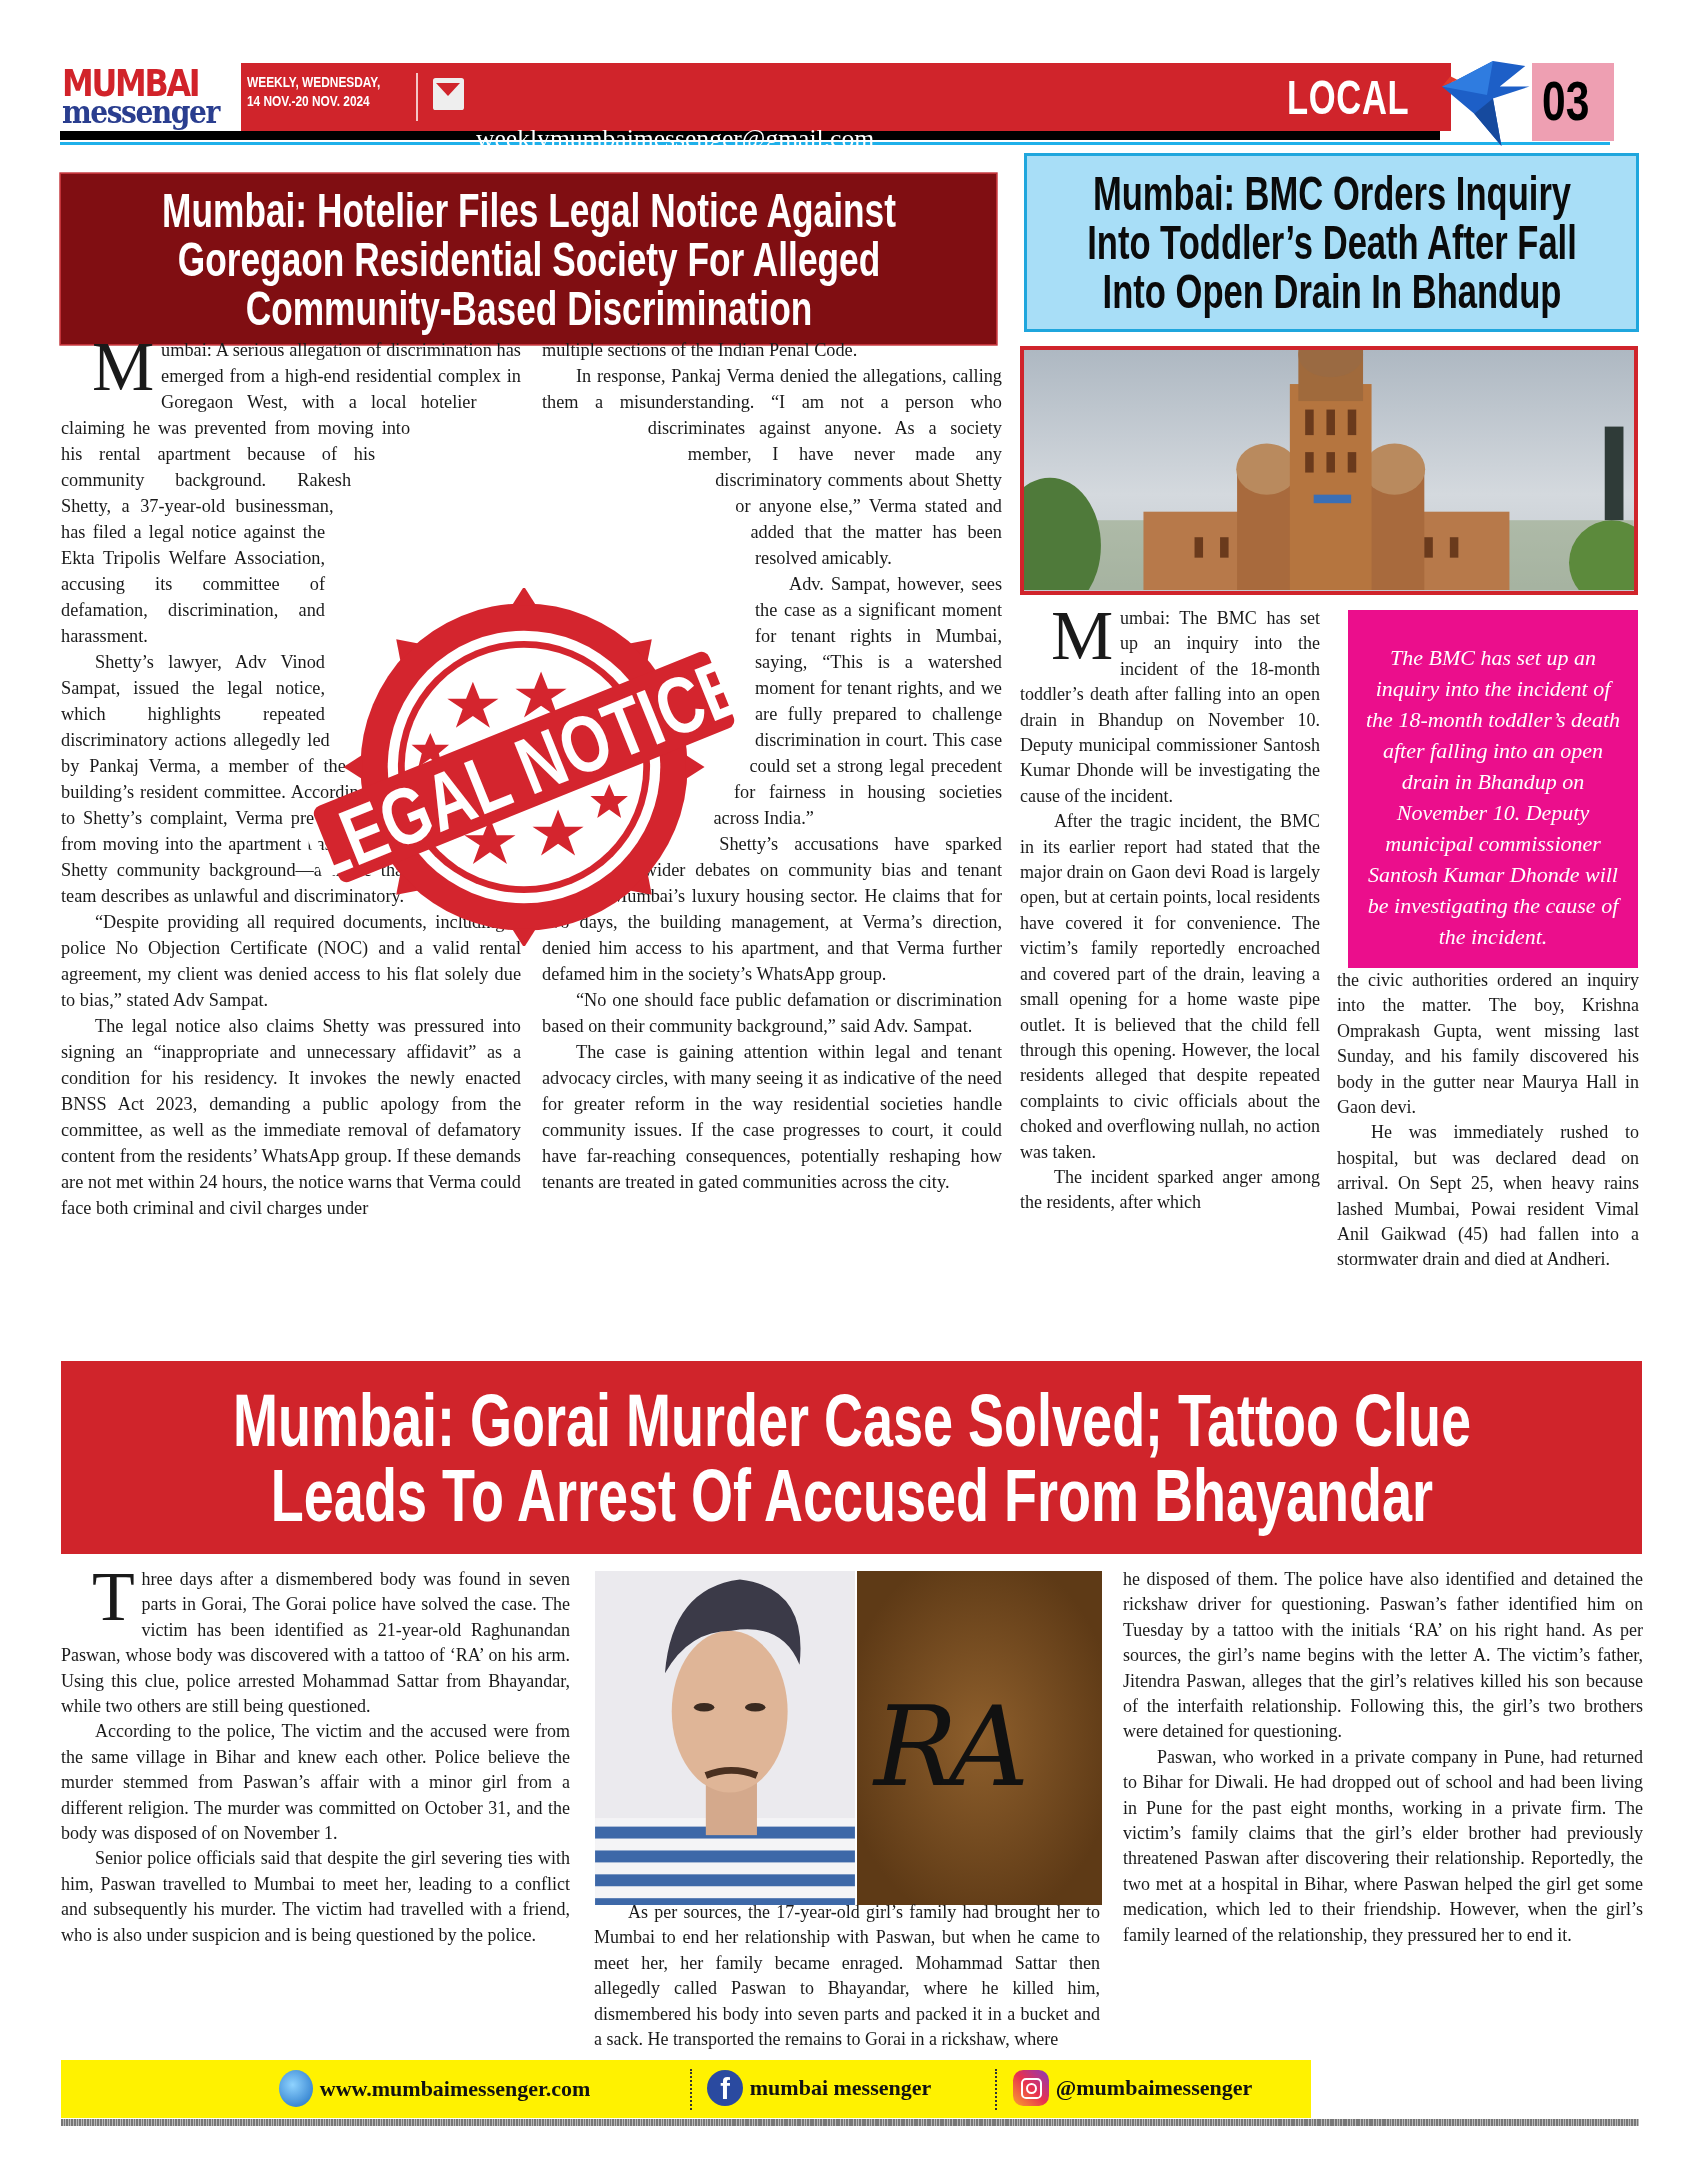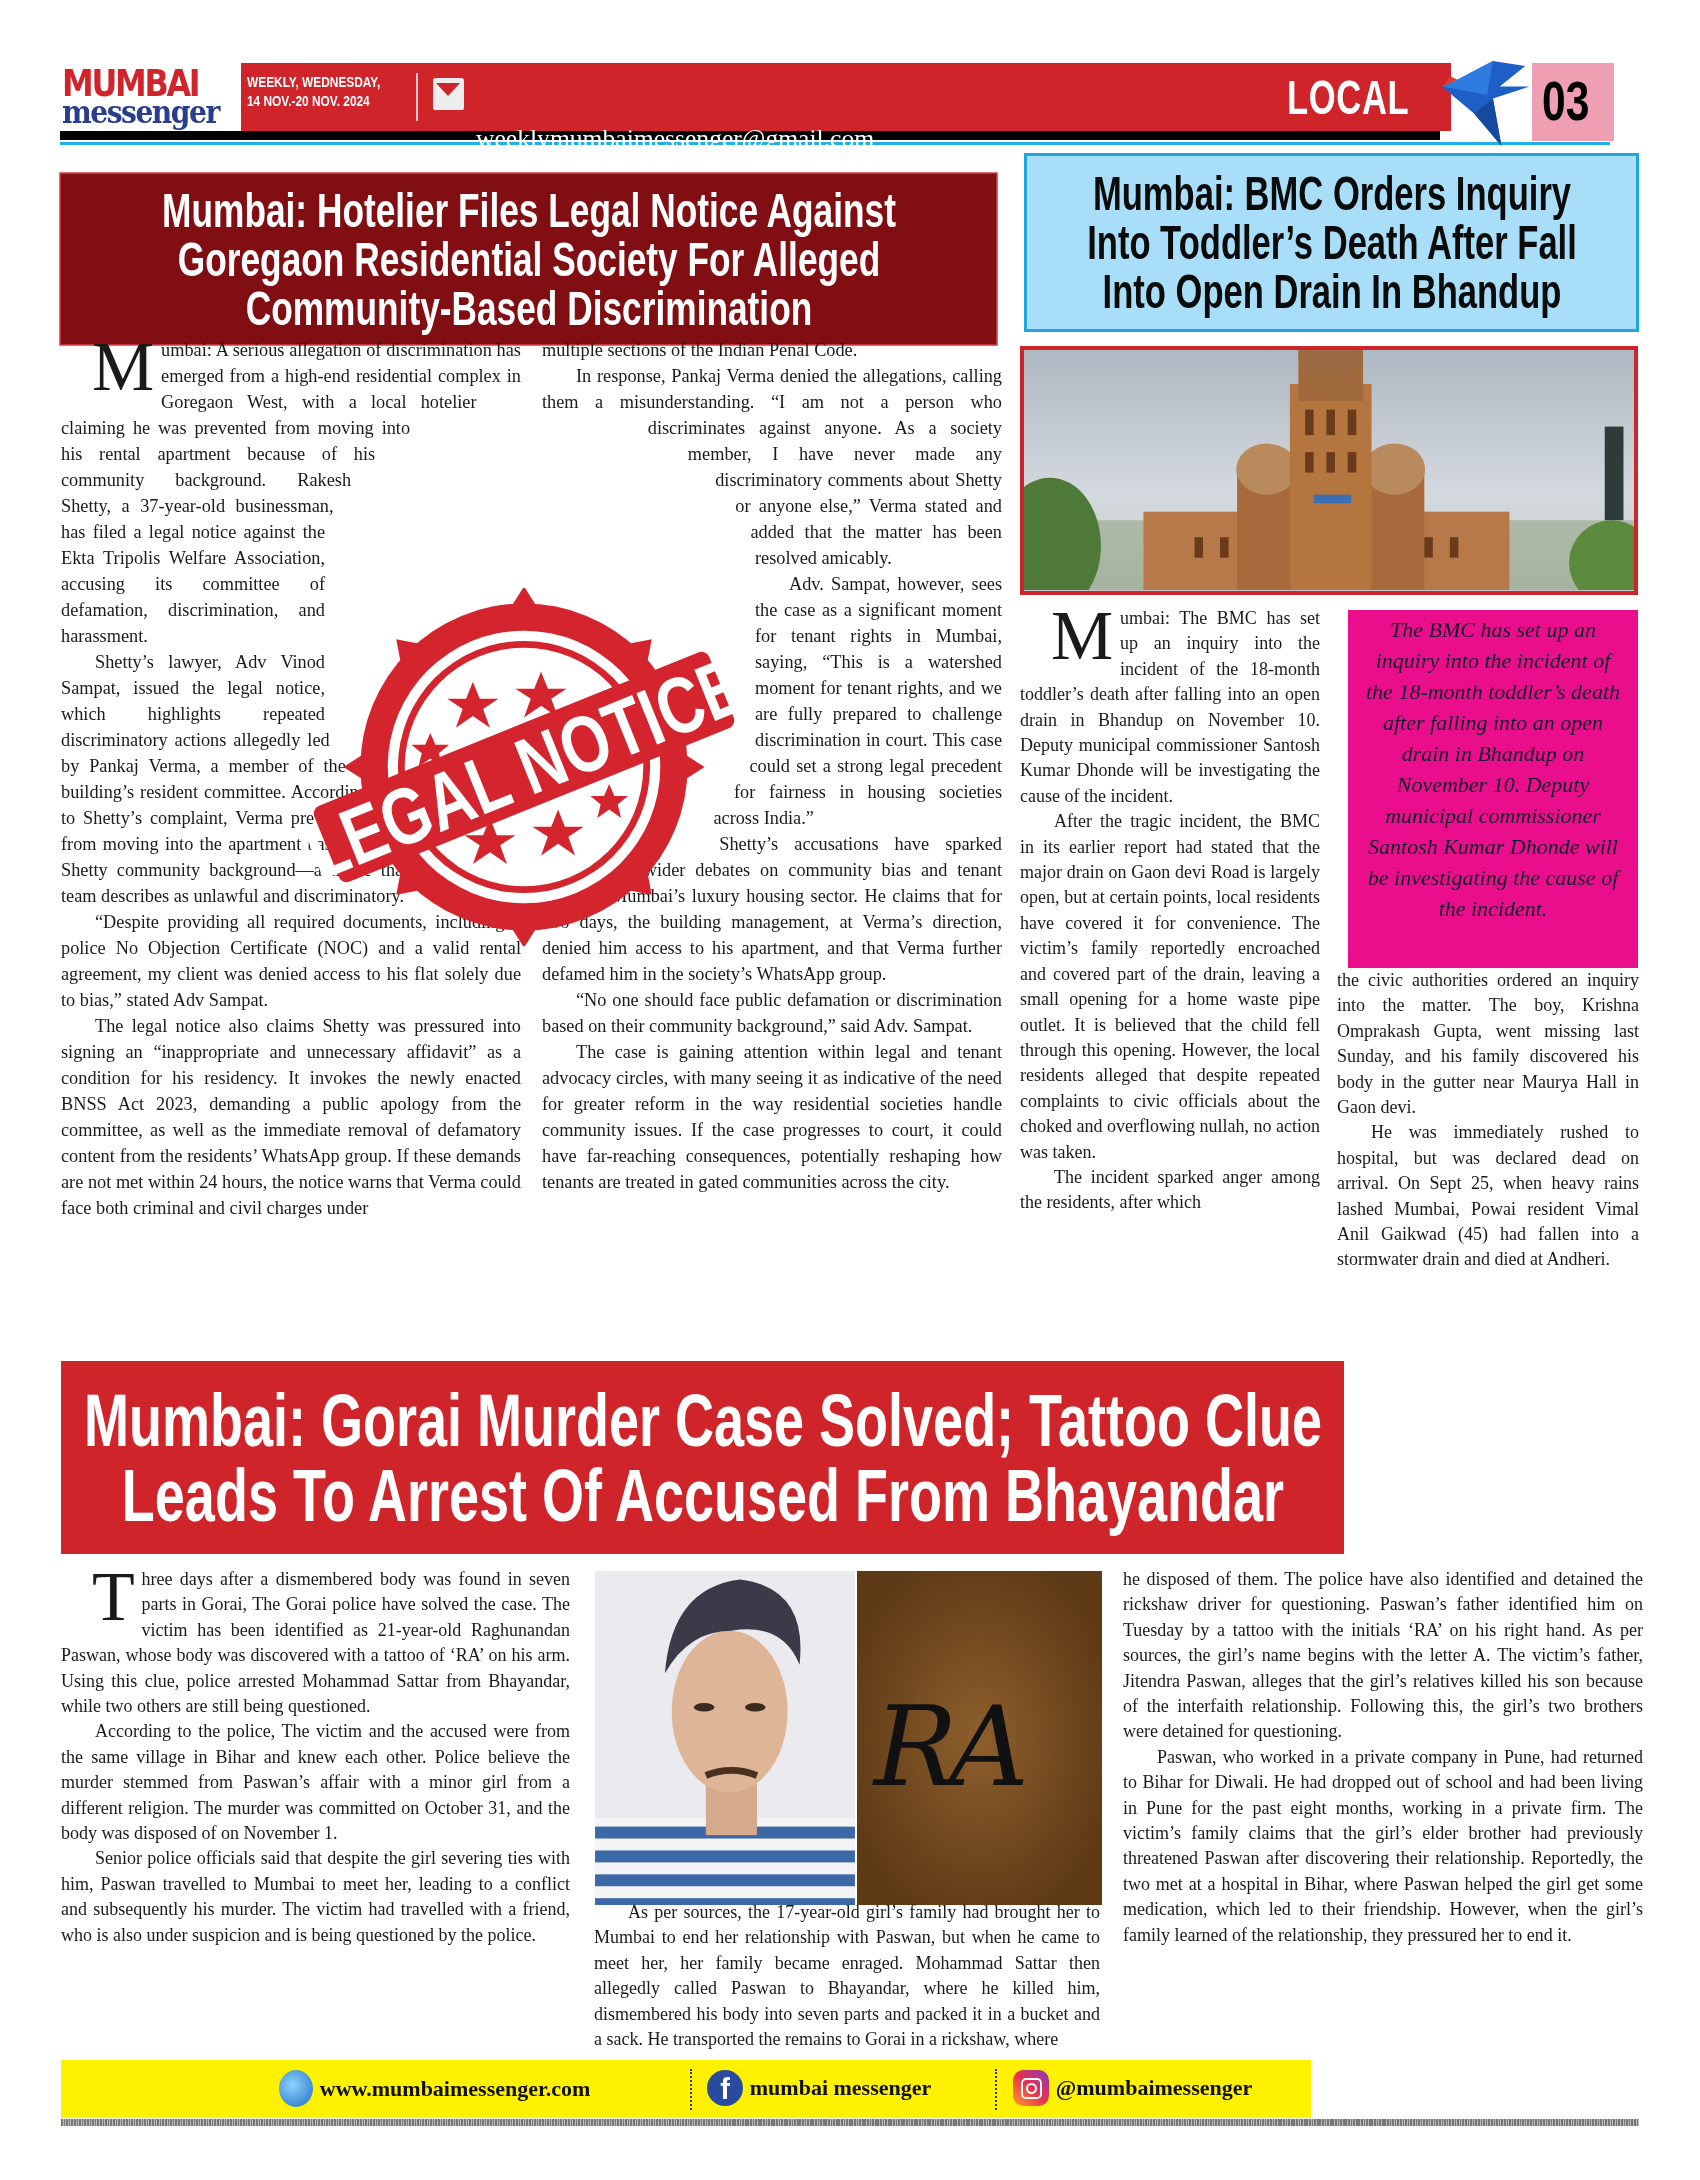--- a/index.html
+++ b/index.html
@@ -24,41 +24,41 @@
   .page-num-box { position: absolute; left: 1472px; top: 0; width: 82px; height: 78px; background: #ee9fb2; }
   .page-num { position: absolute; left: 10.2px; top: 5.1px; font-family: "Liberation Sans", sans-serif; font-weight: 700; font-size: 56px; color: #000; transform: scaleX(0.76); transform-origin: left top; }
 
   
   .hl { font-family: "Liberation Sans", sans-serif; font-weight: 700; text-align: center; display: flex; align-items: center; justify-content: center; }
   .hl span { display: block; transform: scaleX(0.72); white-space: pre-line; }
   .hl1 { position: absolute; left: 61px; top: 155px; width: 935px; height: 170px; background: #800e12; color: #fff; font-size: 49px; line-height: 49px; box-shadow: 0 0 0 1.7px #c23238; margin-top: 19px; }
   .hl1 span { width: 1244px; flex: none; }
   .hl2 { position: absolute; left: 1024px; top: 153px; width: 615px; height: 179px; background: #a8def7; border: 3.4px solid #1fa6dd; color: #0b0b0b; font-size: 48px; line-height: 49px; }
   .hl2 span { width: 818px; flex: none; }
-  .hl3 { position: absolute; left: 61px; top: 1361px; width: 1283px; height: 193px; background: #d0242b; color: #fff; font-size: 75px; line-height: 75px; }
+  .hl3 { position: absolute; left: 61px; top: 1361px; width: 1581px; height: 193px; background: #d0242b; color: #fff; font-size: 75px; line-height: 75px; }
   .hl3 span { width: 2112px; flex: none; }
 
   
   .col { position: absolute; font-size: 18.3px; line-height: 26px; text-align: justify; hyphens: none; }
   .col p { text-indent: 34px; }
   .col p.dc { text-indent: 0; }
   .dropcap { float: left; font-size: 70px; line-height: 55px; padding: 1.7px 6.8px 0 31px; font-family: "Liberation Serif", serif; }
 
   .a1c1 { left: 61px; top: 337px; width: 460px; height: 997px; }
   .a1c2 { left: 542px; top: 337px; width: 460px; height: 997px; }
   .wrapL { float: right; width: 196px; height: 366px; shape-outside: circle(50% at 100% 50%); margin-top: 213px; }
   .wrapR { float: left; width: 213px; height: 375px; margin-top: 247px; shape-outside: circle(50% at 0% 50%); }
 
   .stamp { position: absolute; left: 294px; top: 588px; width: 460px; height: 358px; }
 
   .photo-bmc { position: absolute; left: 1020px; top: 346px; width: 618px; height: 249px; border: 4.3px solid #d0242b; overflow: hidden; background: linear-gradient(#aeb8c2, #d4d9de 60%, #c3c9cf); }
 
   .a2c1 { left: 1020px; top: 606px; width: 300px; height: 741px; font-size: 18px; line-height: 25.4px; }
   .a2c2 { left: 1337px; top: 968px; width: 302px; height: 383px; font-size: 18px; line-height: 25.4px; }
-  .pullquote { position: absolute; left: 1348px; top: 610px; width: 290px; height: 358px; background: #eb0e8c; color: #0f172a; font-style: italic; font-size: 22px; line-height: 31px; text-align: center; padding: 4px 12px; }
+  .pullquote { position: absolute; left: 1348px; top: 610px; width: 290px; height: 358px; background: #eb0e8c; color: #ffffff; font-style: italic; font-size: 22px; line-height: 31px; text-align: center; padding: 32px 12px; }
 
   .a3c1 { left: 61px; top: 1567px; width: 509px; height: 443px; font-size: 18px; line-height: 25.4px; }
   .a3c2 { left: 594px; top: 1900px; width: 506px; height: 136px; font-size: 18px; line-height: 25.4px; }
   .a3c3 { left: 1123px; top: 1567px; width: 520px; height: 477px; font-size: 18px; line-height: 25.4px; }
   .photo-person { position: absolute; left: 595px; top: 1571px; width: 260px; height: 334px; overflow: hidden; background: #e9e8ec; }
   .photo-tattoo { position: absolute; left: 857px; top: 1571px; width: 245px; height: 334px; background: radial-gradient(ellipse at 50% 50%, #8e5f2c, #5e3a16 80%); overflow: hidden; }
   .tattoo-text { position: absolute; left: 17px; top: 111px; font-family: "DejaVu Serif", serif; font-style: italic; font-size: 111px; color: #111; letter-spacing: -8.5px; }
 
   
   .footer { position: absolute; left: 61px; top: 2060px; width: 1250px; height: 58px; background: #fff200; }

